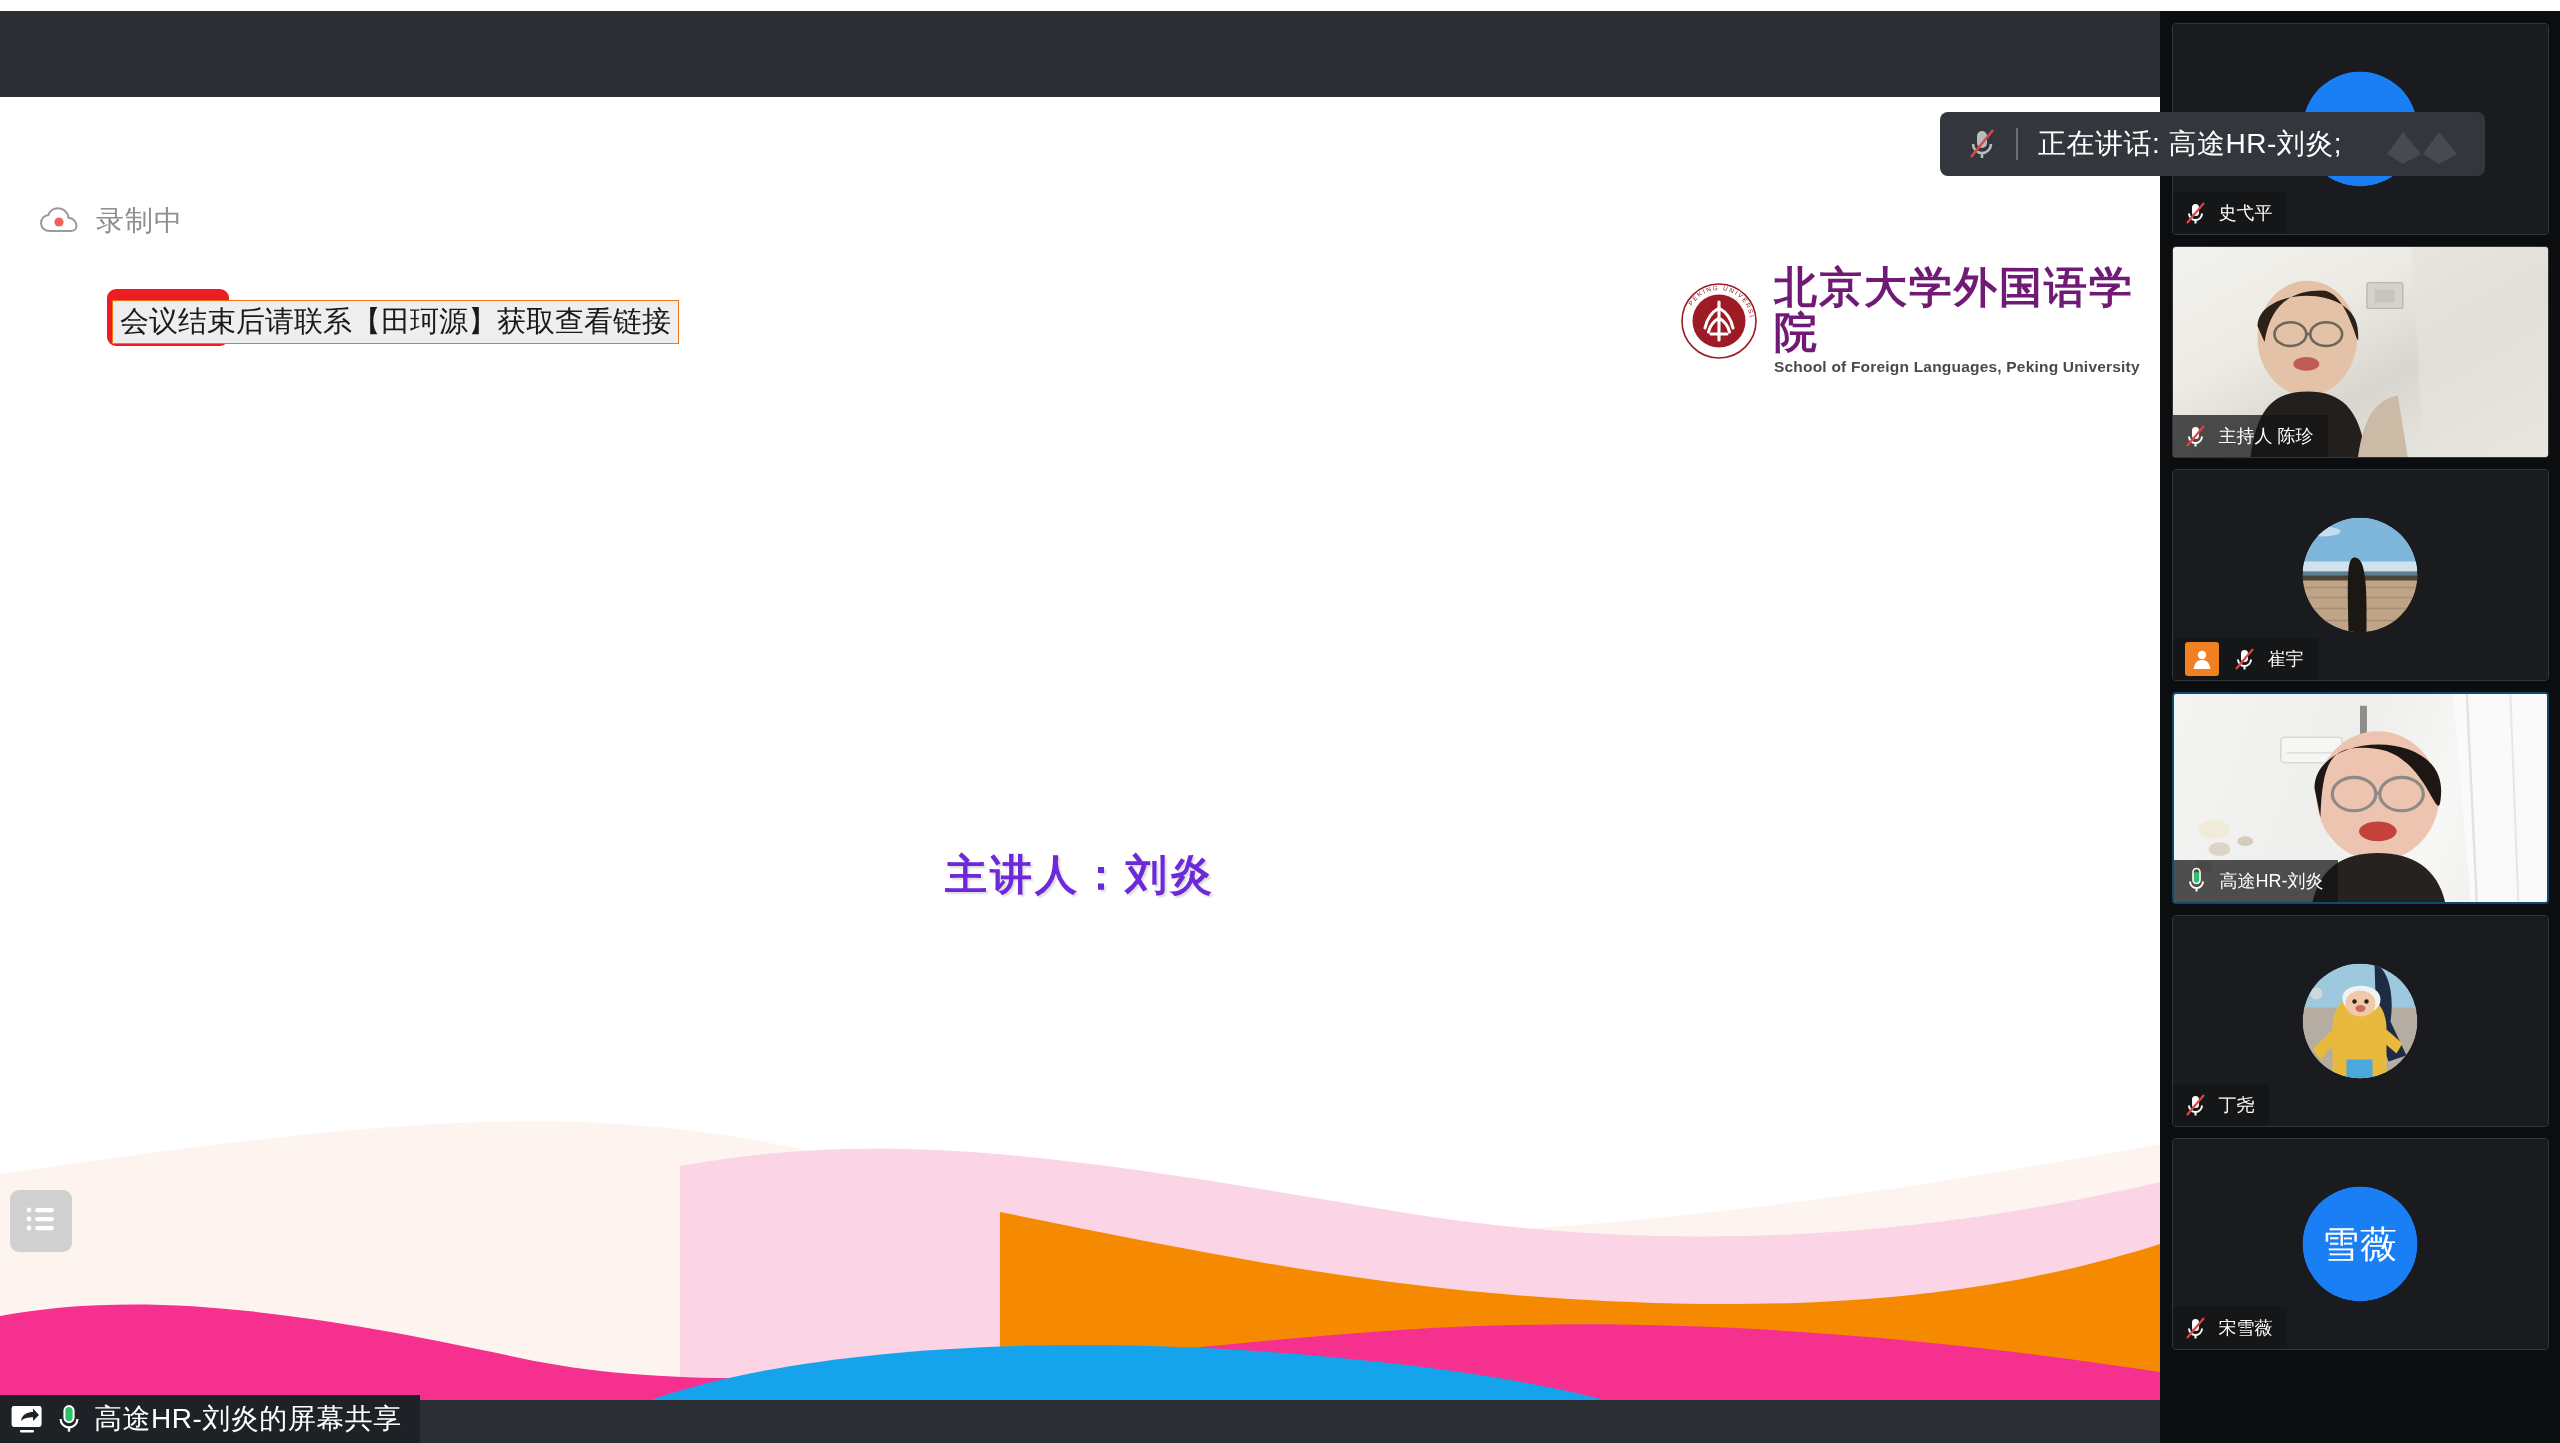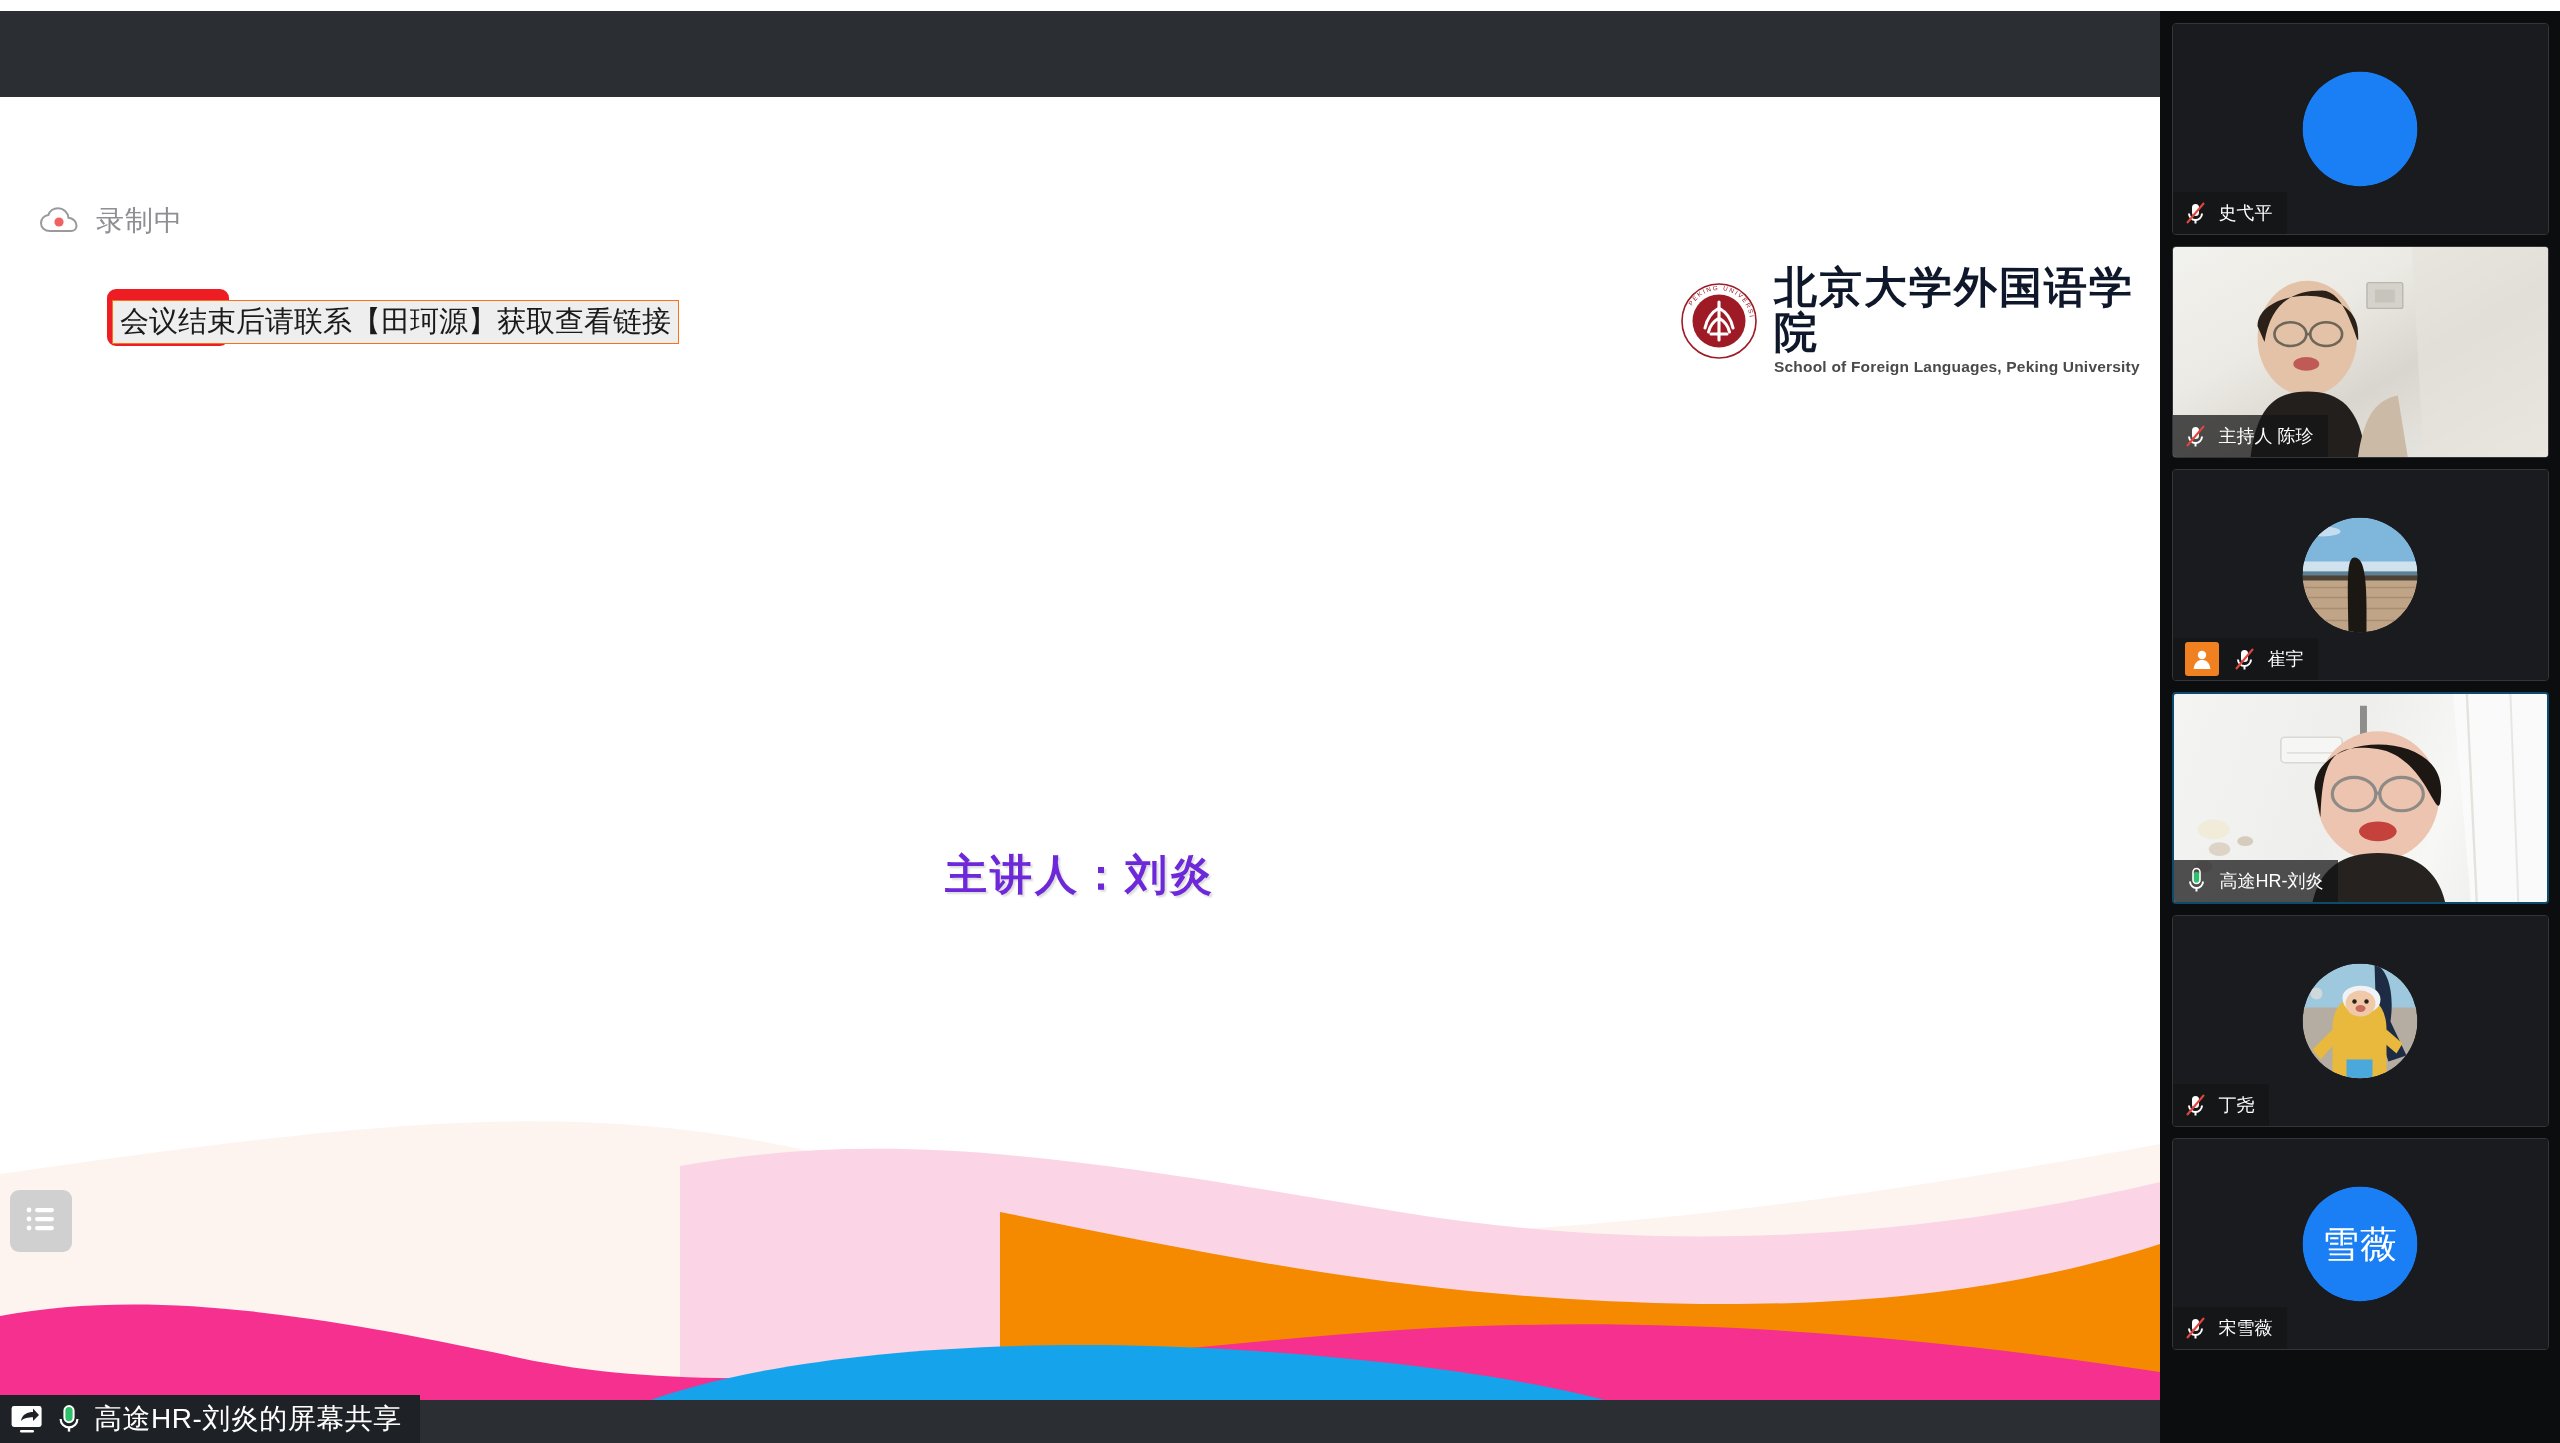--- a/index.html
+++ b/index.html
@@ -32,21 +32,21 @@
   
   .slide-textbox { position:absolute; left:112px; top:203px; height:44px;
                    display:flex; align-items:center; padding:0 7px;
                    background:#eeeeee; border:1px solid #f97316;
                    font-size:29px; color:#1a1a1a; white-space:nowrap; }
 
   
   .pku-logo { position:absolute; left:1680px; top:168px; display:flex; align-items:center; gap:16px; }
   .pku-seal { width:78px; height:78px; flex:0 0 auto; }
   .pku-words { display:flex; flex-direction:column; gap:3px; }
-  .pku-cn { font-size:43px; font-weight:bold; color:#0f172a; letter-spacing:2px;
+  .pku-cn { font-size:43px; font-weight:bold; color:#701a75; letter-spacing:2px;
             line-height:1.05; font-family:"DejaVu Sans","Liberation Sans",sans-serif; }
   .pku-en { font-size:15.5px; font-weight:bold; color:#4a4a4a; letter-spacing:.2px; }
 
   
   .slide-title { position:absolute; left:0; top:565px; width:2160px; text-align:center;
                  font-size:92px; font-weight:bold; color:#3f3f3f; letter-spacing:2px;
                  font-family:"DejaVu Sans","Liberation Sans",sans-serif;
                  text-shadow:2px 2px 2px rgba(0,0,0,.16); }
   .slide-sub { position:absolute; left:0; top:750px; width:2160px; text-align:center;
                font-size:42px; font-weight:bold; color:#6d28d9; letter-spacing:3px;
@@ -172,20 +172,38 @@
             <rect x="10" y="3" width="19" height="4.2" rx="2.1" fill="#fff"></rect>
           <circle cx="4" cy="14" r="2.4" fill="#fff"></circle>
             <rect x="10" y="12" width="19" height="4.2" rx="2.1" fill="#fff"></rect>
           <circle cx="4" cy="23" r="2.4" fill="#fff"></circle>
             <rect x="10" y="21" width="19" height="4.2" rx="2.1" fill="#fff"></rect>
         </svg>
       </span>
     </div>
   </div>
 
+  <div class="speak-banner">
+    <span class="speak-mic">
+      <svg width="40" height="40" viewBox="0 0 40 40">
+        <rect x="15" y="7" width="10" height="17" rx="5" fill="#b9bbbf"></rect>
+        <path d="M11,20 a9,9 0 0,0 18,0" fill="none" stroke="#b9bbbf" stroke-width="2.6"></path>
+        <rect x="18.7" y="29" width="2.6" height="5" fill="#b9bbbf"></rect>
+        <line x1="9" y1="33" x2="31" y2="6" stroke="#d24b4b" stroke-width="2.6"></line>
+      </svg>
+    </span>
+    <span class="speak-div"></span>
+    <span class="speak-text">正在讲话: 高途HR-刘炎;</span>
+    <span class="speak-chev">
+      <svg width="82" height="42" viewBox="0 0 82 42">
+        <path d="M6,30 L22,8 L40,30 L22,40 Z" fill="#8e9299"></path>
+        <path d="M42,30 L58,8 L76,30 L58,40 Z" fill="#8e9299"></path>
+      </svg>
+    </span>
+  </div>
 
   <div class="side-strip">
 
     <div class="tile">
       <div class="tile-video" style="background:#1a1b1f;"></div>
       <div class="avatar-circle">
         <div class="avatar-initials"></div>
       </div>
       <div class="tile-label">
         <span class="mic-ico">

